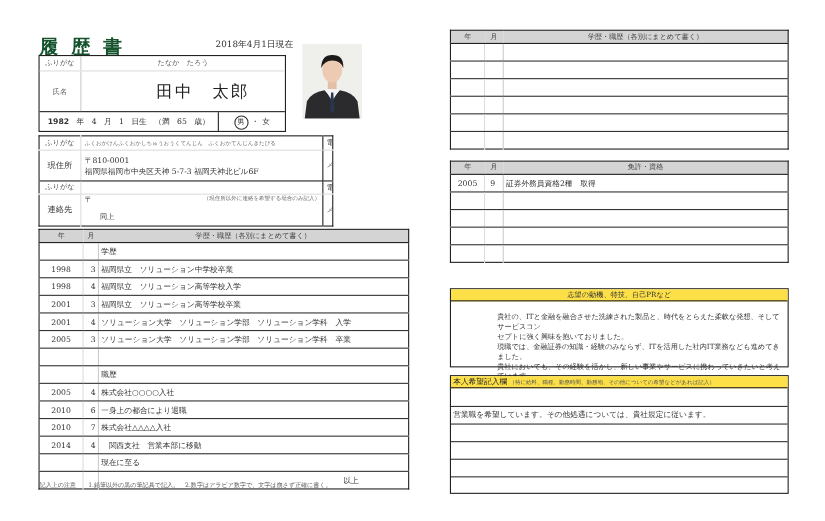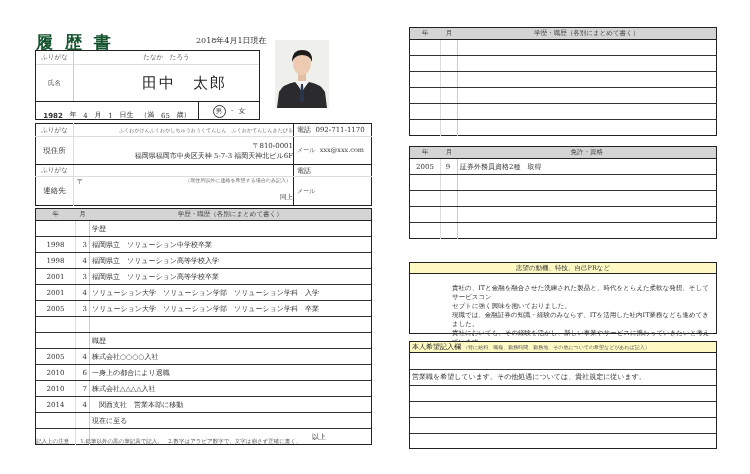--- a/index.html
+++ b/index.html
@@ -15,51 +15,51 @@
 
   
   .name-block { position: absolute; left: 35px; top: 50px; width: 225px; height: 70px; border: 1.5px solid #222; }
   .name-block .row { position: absolute; left: 0; right: 0; display: flex; }
   .lbl { width: 38px; border-right: 1px solid #ccc; display: flex; align-items: center; justify-content: center; font-size: 6.5px; color: #555; }
   .furi-row { top: 0; height: 14px; border-bottom: 1px solid #ddd; }
   .furi-val { flex: 1; text-align: right; font-size: 6.5px; color: #555; display: flex; align-items: center; justify-content: center; }
   .name-row { top: 14px; height: 37px; border-bottom: 1px solid #222; gap: 36px; }
   .name-val { flex: 1; text-align: center; font-size: 15px; color: #222; display: flex; align-items: center; justify-content: center; letter-spacing: 2px; }
   .birth-row { top: 51px; height: 18px; }
-  .birth { width: 163px; border-right: 1px solid #222; display: flex; align-items: flex-end; justify-content: space-around; padding: 0 4px; font-size: 7px; }
+  .birth { width: 163px; border-right: 1px solid #222; display: flex; align-items: center; justify-content: space-around; padding: 0 4px; font-size: 7px; }
   .birth .yr { font-family: "DejaVu Sans", sans-serif; font-weight: bold; font-size: 7px; }
   .gender { flex: 1; display: flex; align-items: center; justify-content: center; gap: 3px; font-size: 7px; }
   .circle { display: inline-flex; width: 13px; height: 13px; border: 1px solid #333; border-radius: 50%; align-items: center; justify-content: center; font-size: 6.5px; }
 
   
   .photo { left: 275px; top: 40px; width: 54px; height: 68px; background: #eeeeea; overflow: hidden; }
 
   
-  .addr { left: 35px; top: 123px; width: 337px; height: 83px; border: 1.5px solid #222; }
+  .addr { left: 35px; top: 123px; width: 268px; height: 83px; border: 1.5px solid #222; }
   .addr td { border-bottom: 1px solid #ddd; }
   .addr .thick td { border-bottom: 1px solid #222; }
   .addr .lc { width: 38px; text-align: center; font-size: 6.5px; color: #555; border-right: 1px solid #ddd; }
-  .addr .mc { width: 220px; padding-left: 3px; font-size: 7px; border-right: 1px solid #222; text-align: right; }
+  .addr .mc { width: 220px; padding-left: 3px; font-size: 7px; border-right: 1px solid #222; }
   .addr .rc { padding-left: 3px; font-size: 7px; }
   .small { font-size: 5px !important; color: #666; }
 
   
   .hist { border: 1.5px solid #222; }
   .hist th { background: #d4d4d4; font-weight: normal; font-size: 6.5px; color: #444; height: 12px; border-bottom: 1px solid #222; }
   .hist td { height: 16px; border-bottom: 1px solid #333; font-size: 7px; }
   .hist td.y { width: 40px; text-align: center; border-right: 1px solid #ddd; font-family: "DejaVu Serif", serif; }
   .hist td.m { width: 14px; text-align: right; padding-right: 2px; border-right: 1px solid #ccc; }
   .hist td.c { padding-left: 2px; }
   .hist td.center { text-align: left; }
   .hist td.right { text-align: right; padding-right: 45px; }
 
   .note { left: 36px; top: 438px; font-size: 5.5px; color: #555; }
 
   .box { border: 1.5px solid #222; }
-  .box .hdr { background: #fef9c3; border-bottom: 1px solid #222; font-size: 6.5px; height: 11px; line-height: 11px; color: #333; }
+  .box .hdr { background: #fde047; border-bottom: 1px solid #222; font-size: 6.5px; height: 11px; line-height: 11px; color: #333; }
   .motive-body { padding: 10px 2px; font-size: 6.5px; line-height: 9px; color: #333; white-space: normal; margin-left: 40px; }
 
   .wish td { height: 16px; border-bottom: 1px solid #333; font-size: 7px; padding-left: 2px; }
 </style>
 </head>
 <body>
 
 <div class="abs title">履 歴 書</div>
 <div class="abs asof">2018年4月1日現在</div>
 

